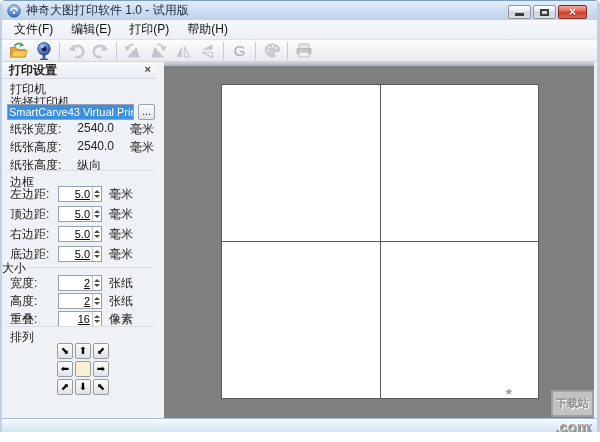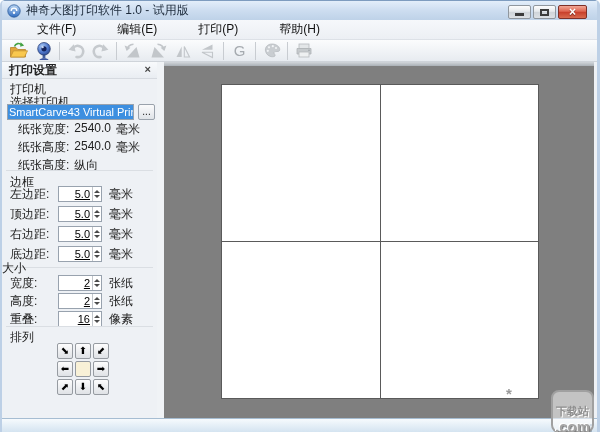--- a/index.html
+++ b/index.html
@@ -17,40 +17,40 @@
   .wbtn { height:14px; border-radius:2px; display:flex; align-items:center; justify-content:center; cursor:default; }
   .wbtn.sil { width:23px; border:1px solid #90979e; background:linear-gradient(#fdfdfd,#e6e9ec 45%,#cfd4d9 50%,#dde1e5); }
   .wbtn.red { width:29px; border:1px solid #7e3028; background:linear-gradient(#f2a796,#dd6450 45%,#c73e2a 50%,#d96b4f); }
   .gl-min { width:9px; height:3px; background:#3c3c3c; margin-top:5px; }
   .gl-max { width:9px; height:7px; border:2px solid #3c3c3c; }
   .gl-close { font-size:12px; font-weight:bold; color:#fff; line-height:12px; text-shadow:0 1px 1px rgba(0,0,0,.45); }
   
   .menubar { position:absolute; left:0; top:20px; right:0; height:20px;
     background:linear-gradient(#f6f8fb,#eceff4); border-bottom:1px solid #dde1e7;
     display:flex; align-items:center; padding-left:8px; gap:10px; }
-  .mitem { font-size:12px; color:#111; padding:2px 4px;margin-left:23px; }
+  .mitem { font-size:12px; color:#111; padding:2px 4px; }
   
   .toolbar { position:absolute; left:0; top:40px; right:0; height:22px;
     background:linear-gradient(#fbfcfd,#e7ebf0); border-bottom:1px solid #cfd4da;
     display:flex; align-items:center; padding-left:4px; }
   .tbtn { width:25px; height:22px; display:flex; align-items:center; justify-content:center; }
   .tsep { width:1px; height:18px; background:#c8ccd1; margin:0 3px; }
   .gtext { font-size:15px; color:#a6abb0; }
   
   .main { position:absolute; left:0; top:62px; right:0; height:356px; }
   .panel { position:absolute; left:0; top:0; bottom:0; width:155px; background:#eef1f5; font-size:12px; color:#222; }
   .phead { position:absolute; left:0; top:0; right:0; height:17px;
     background:linear-gradient(#f8fafc,#e9edf2); border-bottom:1px solid #d6dae0;
     display:flex; align-items:center; }
   .phead .t { font-weight:bold; margin-left:7px; font-size:12px; }
   .pclose { position:absolute; right:6px; top:1px; font-size:11px; font-weight:bold; color:#444; }
   .abs { position:absolute; }
   .plabel { font-size:12px; color:#222; white-space:nowrap; }
   .pdiv { position:absolute; left:4px; right:4px; height:1px; background:#dadee3; }
-  .textrow { position:absolute; left:16px; display:flex; gap:5px; white-space:nowrap; }
+  .textrow { position:absolute; left:8px; display:flex; gap:16px; white-space:nowrap; }
   .frow { position:absolute; left:8px; right:0; height:16px; display:flex; align-items:center; }
   .frow .lab { width:48px; }
   .spinfield { display:flex; align-items:center; width:44px; height:16px; background:#fff; border:1px solid #98a2ae; }
   .sval { flex:1; text-align:right; font-size:11px; padding-right:2px; color:#000;text-decoration:underline; }
   .spinner { width:9px; height:14px; border-left:1px solid #c3c7cc; display:flex; flex-direction:column; align-items:center; justify-content:center; gap:2px; }
   .tri { width:0; height:0; border-left:3px solid transparent; border-right:3px solid transparent; }
   .tri.up { border-bottom:3px solid #4a4a4a; }
   .tri.down { border-top:3px solid #4a4a4a; }
   .unit { margin-left:7px; }
   .printerfield { position:absolute; left:5px; width:127px; height:16px; background:#fff; border:1px solid #98a2ae; overflow:hidden; display:flex; align-items:center; }
@@ -77,21 +77,21 @@
                radial-gradient(circle at 2px 8px,#9db3c8 1px,transparent 1.5px),
                radial-gradient(circle at 5px 5px,#9db3c8 1px,transparent 1.5px); }
   .bottomedge { position:absolute; left:0; top:436px; right:0; height:6px;
     background:linear-gradient(#3f6ea0,#1b3a62); }
   
   .watermark { position:absolute; right:3px; top:390px; width:122px; height:46px; z-index:9; }
   .wm-text { position:absolute; left:4px; top:2px; font-size:31px; font-weight:bold; letter-spacing:-2px; color:#a4a4a4;
     text-shadow:-1px -1px 0 #fff, 1px 2px 2px #707070; }
   .wm-com { position:absolute; right:4px; bottom:1px; font-size:15px; font-weight:bold; color:#a4a4a4;
     text-shadow:-1px -1px 0 #fff, 1px 1px 1px #7a7a7a; }
-  .wm-badge { position:absolute; right:0; top:0; border:2px solid #a0a0a0; border-radius:8px; padding:12px 3px;
+  .wm-badge { position:absolute; right:0; top:0; border:2px solid #a0a0a0; border-radius:0; padding:4px 3px;
     font-size:11px; font-weight:bold; color:#8f8f8f; background:rgba(252,252,252,.55);
     text-shadow:1px 1px 0 #fff; }
   .wm-spark { position:absolute; left:34px; top:-5px; font-size:15px; font-weight:bold; color:#9a9a9a; }
 </style>
 </head>
 <body>
 
 <div class="window">
 
   <div class="titlebar">

